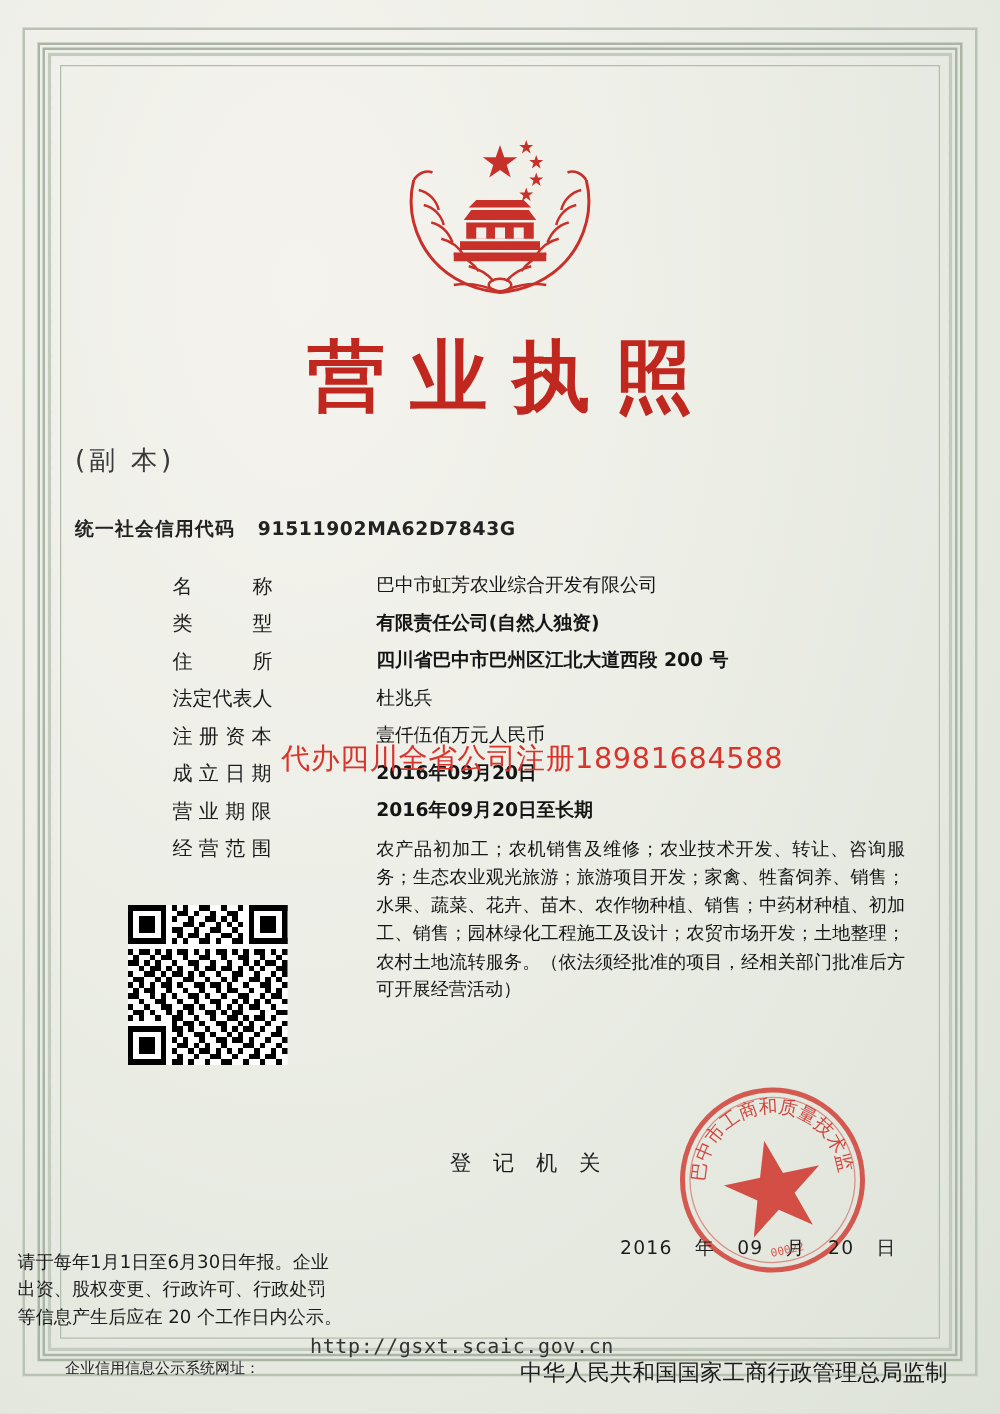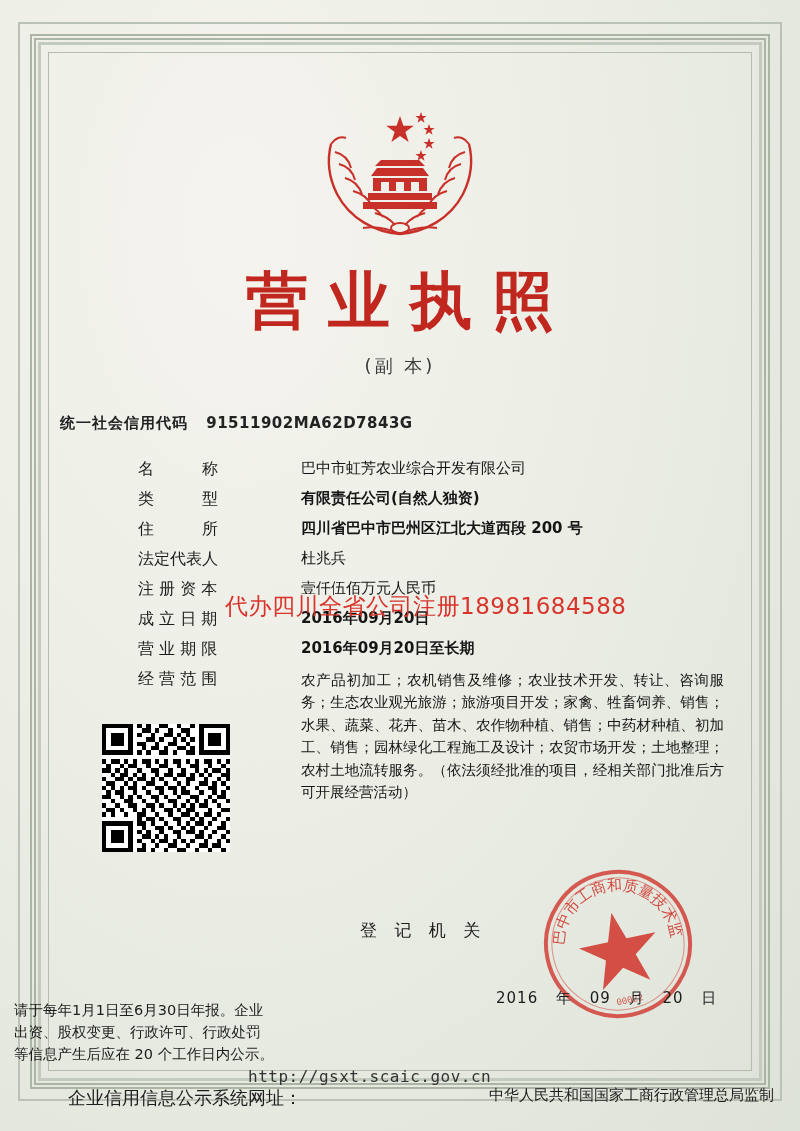--- a/index.html
+++ b/index.html
@@ -79,23 +79,22 @@
     font-size: 62px;
     font-weight: bold;
     letter-spacing: 20px;
     color: #c0271f;
     text-indent: 20px;
   }
   .doc-subtitle {
     position: absolute;
     top: 290px;
     left: 0; right: 0;
-    text-align: center;
-    font-family: "DejaVu Sans", "Liberation Sans", sans-serif;
-    font-size: 18px;
+    font-family: "DejaVu Sans", "Liberation Sans", sans-serif;
+    font-size: 21px;
     color: #3a3a3a;
     letter-spacing: 3px;
   }
 
   .credit-code {
     position: absolute;
     top: 350px;
     left: 0; right: 0;
     text-align: left;
     font-family: "DejaVu Sans", "Liberation Sans", sans-serif;
@@ -211,32 +210,32 @@
     position: absolute;
     left: 248px;
     top: 1067px;
     font-family: "DejaVu Sans Mono", monospace;
     font-size: 16px;
     color: #333;
     letter-spacing: 0.5px;
   }
   .site-label {
     position: absolute;
-    left: 68px;
+    left: 52px;
     top: 1086px;
     font-family: Liberation Sans, sans-serif;
+    font-size: 12px;
+    color: #1c1c1c;
+  }
+  .issuer {
+    position: absolute;
+    right: 42px;
+    top: 1086px;
+    font-family: "DejaVu Sans", "Liberation Sans", sans-serif;
     font-size: 18px;
-    color: #1c1c1c;
-  }
-  .issuer {
-    position: absolute;
-    right: 26px;
-    top: 1086px;
-    font-family: "DejaVu Sans", "Liberation Sans", sans-serif;
-    font-size: 15px;
     color: #1c1c1c;
   }
 </style>
 </head>
 <body>
 
 <div class="page">
 
   <div class="frame-outer"></div>
   <div class="frame-mid"></div>

